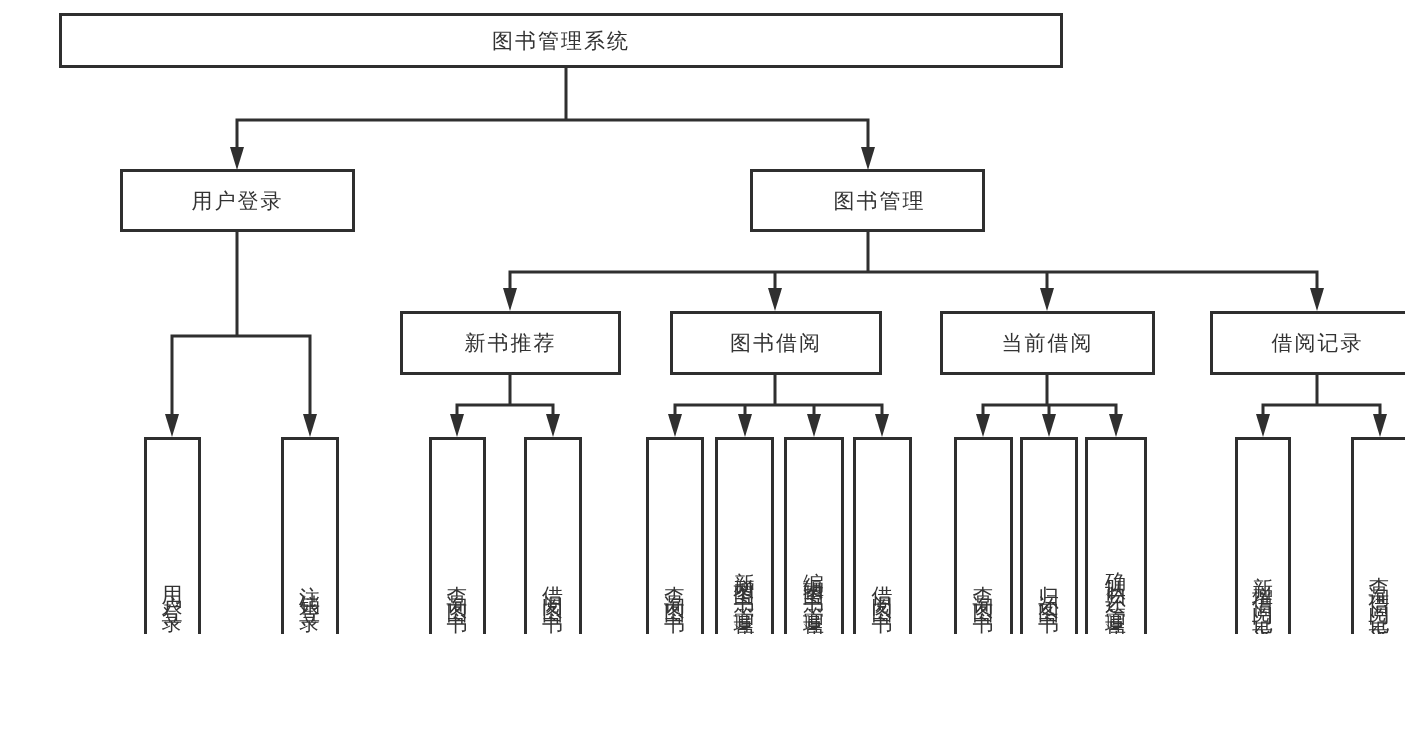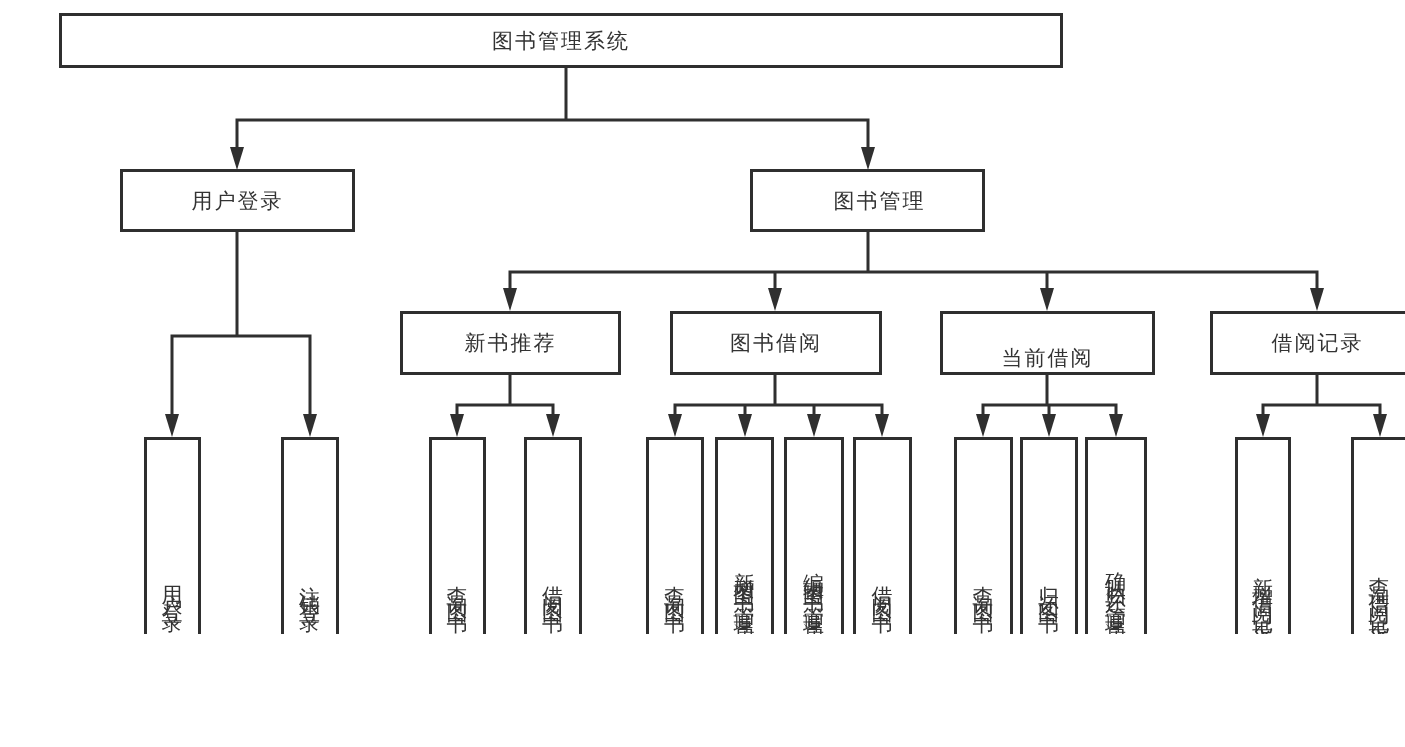--- a/index.html
+++ b/index.html
@@ -36,21 +36,21 @@
     letter-spacing:9px;
     line-height:1.0;
   }
   .vnode.longtext .vtext{letter-spacing:7px;}
   
   .n-root{left:21px;top:13px;width:1004px;height:55px;}
   .n-l2a{left:82px;top:169px;width:235px;height:63px;}
   .n-l2b{left:712px;top:169px;width:235px;height:63px;padding-left:24px;}
   .n-l3a{left:362px;top:311px;width:221px;height:64px;}
   .n-l3b{left:632px;top:311px;width:212px;height:64px;}
-  .n-l3c{left:902px;top:311px;width:215px;height:64px;align-items:flex-end;}
+  .n-l3c{left:902px;top:311px;width:215px;height:64px;}
   .n-l3d{left:1172px;top:311px;width:215px;height:64px;}
   .n-v1{left:106px;width:57px;}
   .n-v2{left:243px;width:58px;}
   .n-v3{left:391px;width:57px;}
   .n-v4{left:486px;width:58px;}
   .n-v5{left:608px;width:58px;}
   .n-v6{left:677px;width:59px;}
   .n-v7{left:746px;width:60px;}
   .n-v8{left:815px;width:59px;}
   .n-v9{left:916px;width:59px;}

